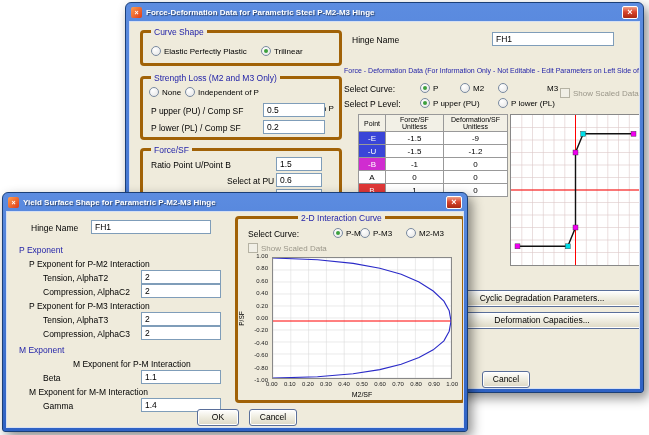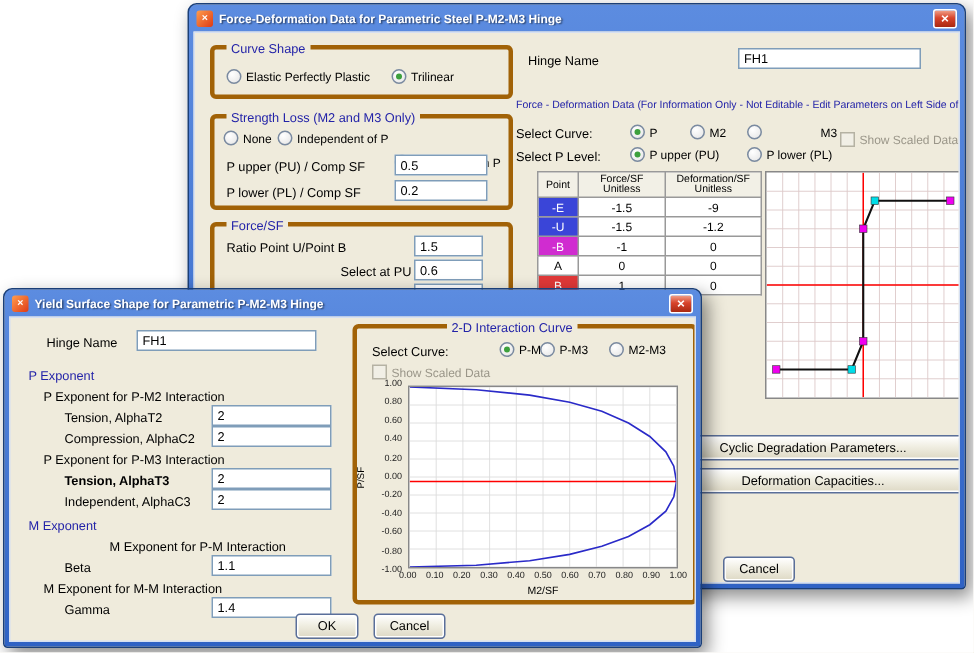--- a/index.html
+++ b/index.html
@@ -238,23 +238,23 @@
       <span class="lbl" style="left:24px;top:11px;">Hinge Name</span>
       <div class="tbox" style="left:84px;top:8px;width:120px;">FH1</div>
 
       <span class="lbl navy" style="left:12px;top:33px;">P Exponent</span>
       <span class="lbl" style="left:22px;top:47px;">P Exponent for P-M2 Interaction</span>
       <span class="lbl" style="left:36px;top:61px;">Tension, AlphaT2</span>
       <div class="tbox" style="left:134px;top:58px;width:80px;">2</div>
       <span class="lbl" style="left:36px;top:75px;">Compression, AlphaC2</span>
       <div class="tbox" style="left:134px;top:72px;width:80px;">2</div>
       <span class="lbl" style="left:22px;top:89px;">P Exponent for P-M3 Interaction</span>
-      <span class="lbl" style="left:36px;top:103px;font-weight:bold;">Tension, AlphaT3</span>
+      <span class="lbl" style="left:36px;top:103px;">Tension, AlphaT3</span>
       <div class="tbox" style="left:134px;top:100px;width:80px;">2</div>
-      <span class="lbl" style="left:36px;top:117px;">Independent, AlphaC3</span>
+      <span class="lbl" style="left:36px;top:117px;">Compression, AlphaC3</span>
       <div class="tbox" style="left:134px;top:114px;width:80px;">2</div>
 
       <span class="lbl navy" style="left:12px;top:133px;">M Exponent</span>
       <span class="lbl" style="left:22px;top:147px;padding-left:44px;">M Exponent for P-M Interaction</span>
       <span class="lbl" style="left:36px;top:161px;">Beta</span>
       <div class="tbox" style="left:134px;top:158px;width:80px;">1.1</div>
       <span class="lbl" style="left:22px;top:175px;">M Exponent for M-M Interaction</span>
       <span class="lbl" style="left:36px;top:189px;">Gamma</span>
       <div class="tbox" style="left:134px;top:186px;width:80px;">1.4</div>
 

